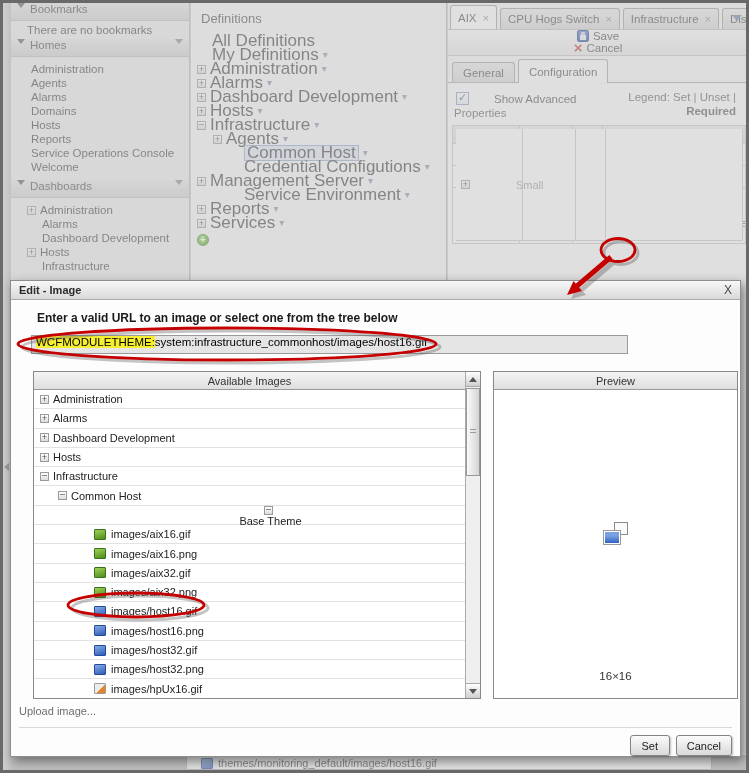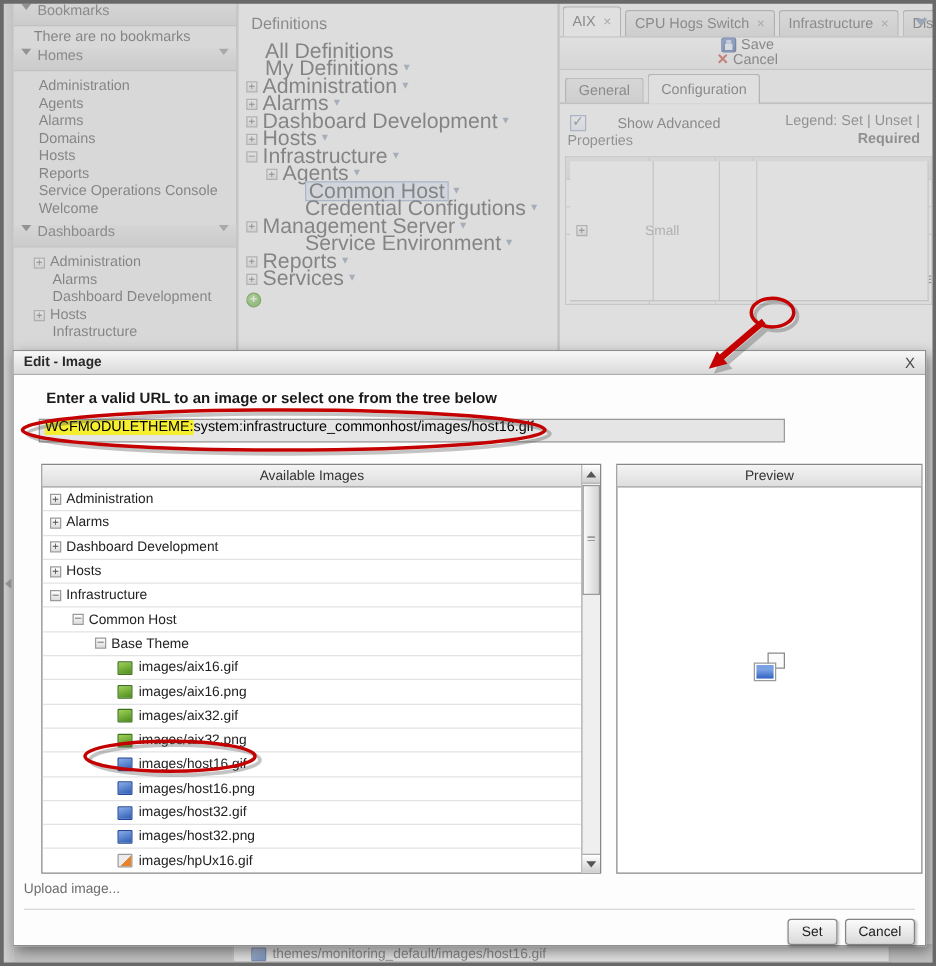--- a/index.html
+++ b/index.html
@@ -126,21 +126,21 @@
                background:#e5e5e5; display:flex; align-items:flex-start; padding-left:4px; font-size:11.5px; color:#000; white-space:nowrap; overflow:hidden; }
   .url-hl { background:#f6ef2f; }
 
   .ai-panel { position:absolute; left:22px; top:90px; width:448px; height:328px; border:1px solid #888; background:#fff; }
   .ai-head { height:18px; margin-right:15px; background:linear-gradient(#f4f4f4,#dedede); border-bottom:1px solid #9a9a9a;
              display:flex; align-items:center; justify-content:center; font-size:11px; color:#333; }
   .ai-rows { position:absolute; left:0; top:18px; right:15px; bottom:0; overflow:hidden; }
   .ai-row { height:19.3px; display:flex; align-items:center; border-bottom:1px solid #e3e3e3; font-size:11px; color:#222; white-space:nowrap; }
   .ai-row.ind-0 { padding-left:6px; }
   .ai-row.ind-1 { padding-left:24px; }
-  .ai-row.ind-2 { padding-left:42px; }
+  .ai-row.ind-2 { padding-left:42px;flex-direction:column; }
   .ai-row.ind-3 { padding-left:60px; }
   .fico { display:none; width:12px; height:11px; margin-right:5px; border-radius:1px; flex:none; }
   .icon-aix .fico, .fico.aix { display:inline-block; background:linear-gradient(160deg,#a0d256,#4c8c1c); border:1px solid #3a701a; }
   .icon-host .fico, .fico.host { display:inline-block; background:linear-gradient(160deg,#88ace8,#2c5cb4); border:1px solid #24489a; }
   .icon-hpux .fico { display:inline-block; background:linear-gradient(135deg,#ececec 55%,#e8832a 55%); border:1px solid #9a9a9a; }
 
   .sb { position:absolute; right:0; top:0; bottom:0; width:15px; border-left:1px solid #aaa; background:#efefef; }
   .sb-btn { height:15px; border-bottom:1px solid #aaa; background:linear-gradient(#fff,#cfcfcf);
             display:flex; align-items:center; justify-content:center; }
   .sb-btn.down { position:absolute; bottom:0; left:0; right:0; border-top:1px solid #aaa; border-bottom:none; }
@@ -579,20 +579,21 @@
           </div>
       </div>
     </div>
 
     <div class="pv-panel">
       <div class="pv-head">Preview</div>
       <div class="pv-icon">
         <div class="pv-back"></div>
           <div class="pv-front"></div>
       </div>
+      <div class="pv-size">16×16</div>
     </div>
 
     <div class="upload">Upload image...</div>
     <div class="dlg-sep"></div>
     <div class="dlg-btns">
       <div class="btn">Set</div>
       <div class="btn">Cancel</div>
     </div>
   </div>
 

